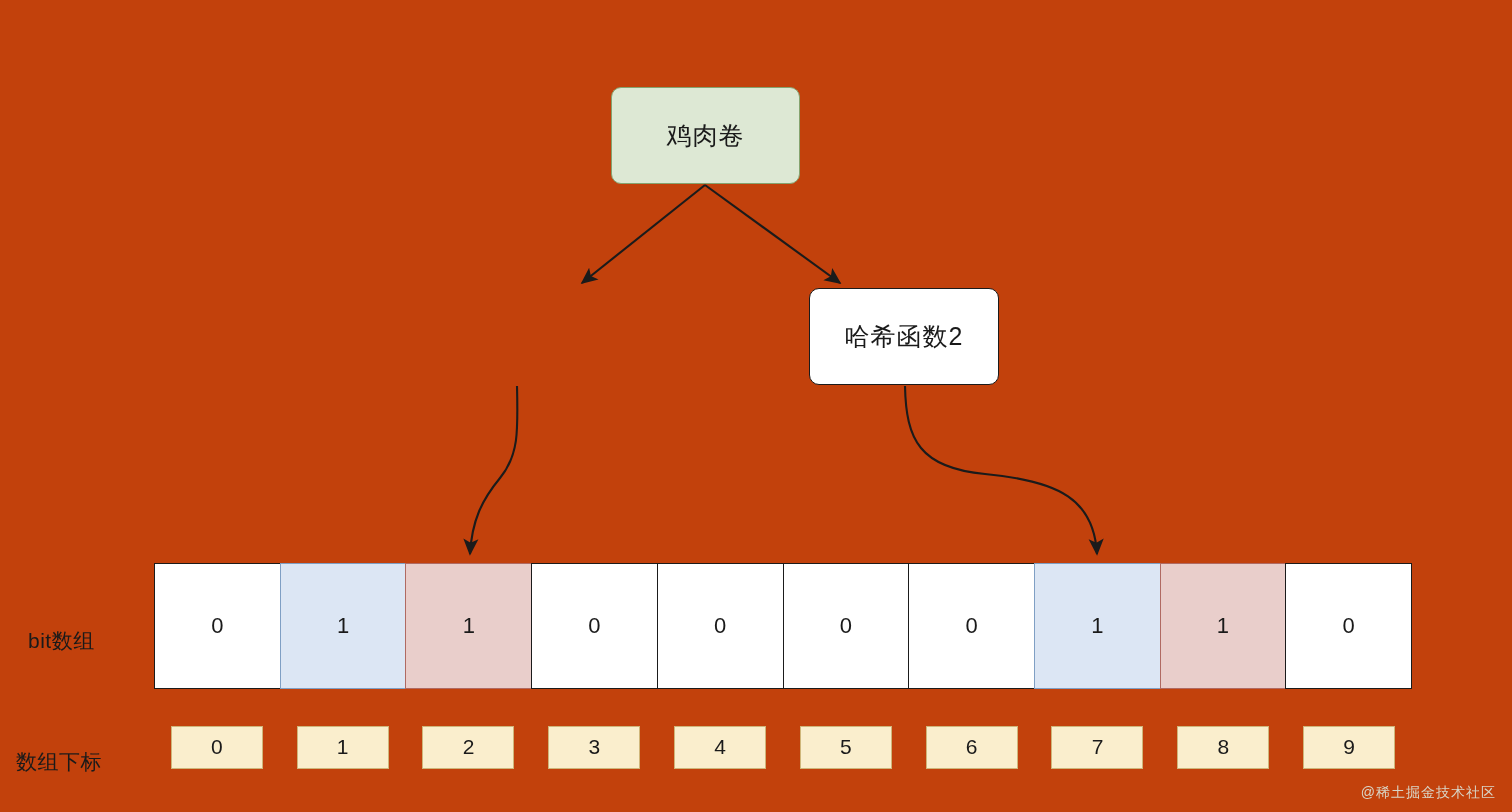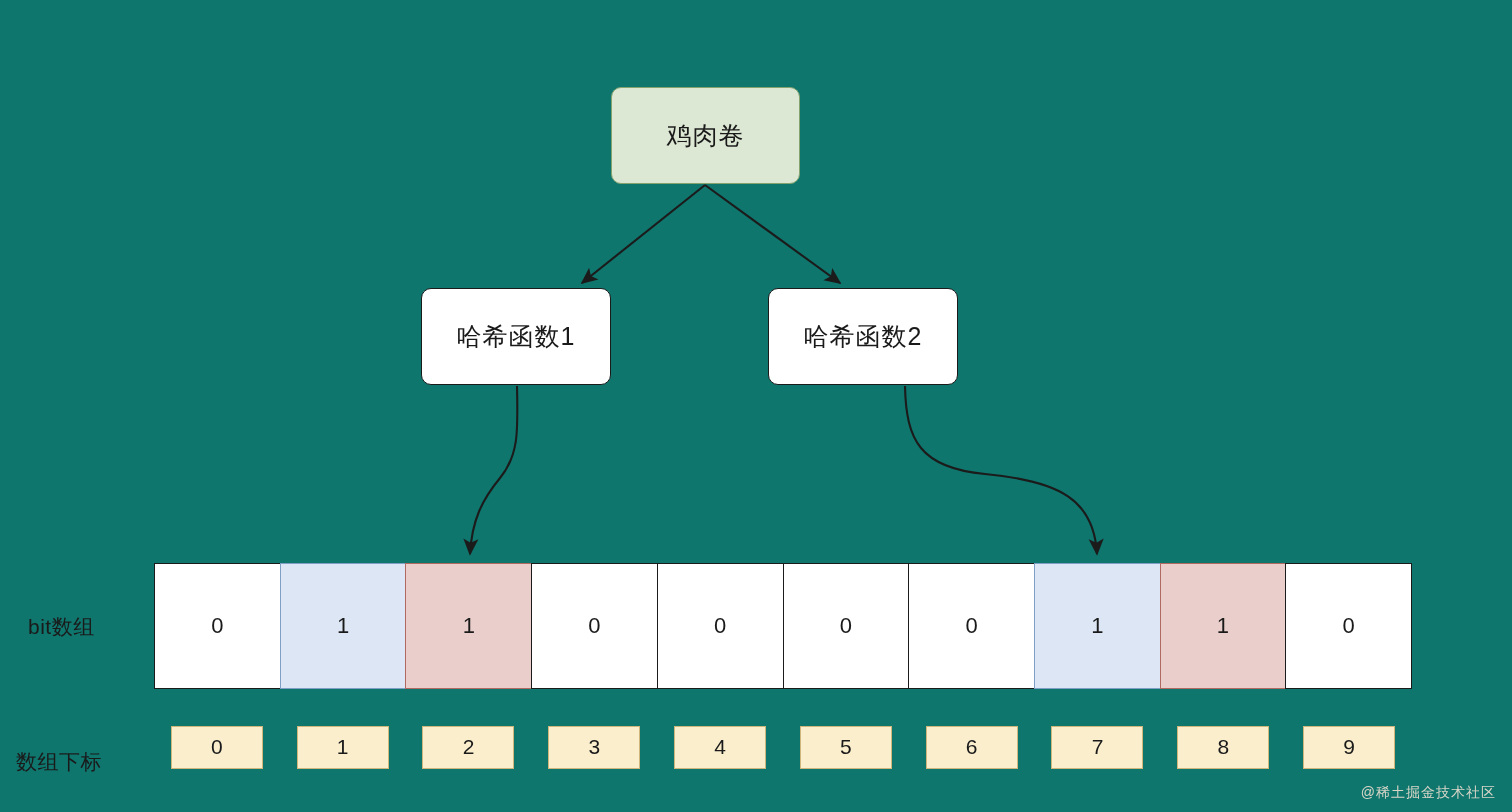--- a/index.html
+++ b/index.html
@@ -9,21 +9,21 @@
     height: 812px;
     background: #ffffff;
     font-family: "Liberation Sans", "DejaVu Sans", sans-serif;
     overflow: hidden;
   }
 
   #canvas {
     position: relative;
     width: 1512px;
     height: 812px;
-    background: #0f766e;
+    background: #c2410c;
   }
 
   
   #edges {
     position: absolute;
     left: 0; top: 0;
     width: 1512px;
     height: 812px;
     pointer-events: none;
     z-index: 1;
@@ -55,41 +55,41 @@
   .node-hash1 {
     left: 421px;
     top: 288px;
     width: 190px;
     height: 97px;
     background: #ffffff;
     border: 1.8px solid #1b1b1b;
   }
 
   .node-hash2 {
-    left: 768px;
+    left: 809px;
     top: 288px;
     width: 190px;
     height: 97px;
     background: #ffffff;
     border: 1.8px solid #1b1b1b;
   }
 
   
   .row-label {
     position: absolute;
     z-index: 3;
     font-size: 21px;
     color: #1a1a1a;
     white-space: nowrap;
     letter-spacing: 0.5px;
   }
 
   .label-bitarray {
     left: 28px;
-    top: 613px;
+    top: 627px;
     text-align: right;
   }
 
   .label-index {
     left: 16px;
     top: 732px;
     margin-top: 16px;
   }
 
   
@@ -187,23 +187,20 @@
 
     <path d="M 517,386 C 518,430 519,455 500,478 C 482,500 472,520 470,554" fill="none" stroke="#1b1b1b" stroke-width="2.1" marker-end="url(#arrowhead)"></path>
 
     <path d="M 905,386 C 906,440 920,468 985,474 C 1060,481 1094,500 1097,554" fill="none" stroke="#1b1b1b" stroke-width="2.1" marker-end="url(#arrowhead)"></path>
   </svg>
 
   <div class="node node-source">
     <span>鸡肉卷</span>
   </div>
 
-  <div class="node node-hash1">
-    <span>哈希函数1</span>
-  </div>
 
   <div class="node node-hash2">
     <span>哈希函数2</span>
   </div>
 
   <div class="row-label label-bitarray">bit数组</div>
 
   <div class="row-label label-index">数组下标</div>
 
   <div id="bit-array">

